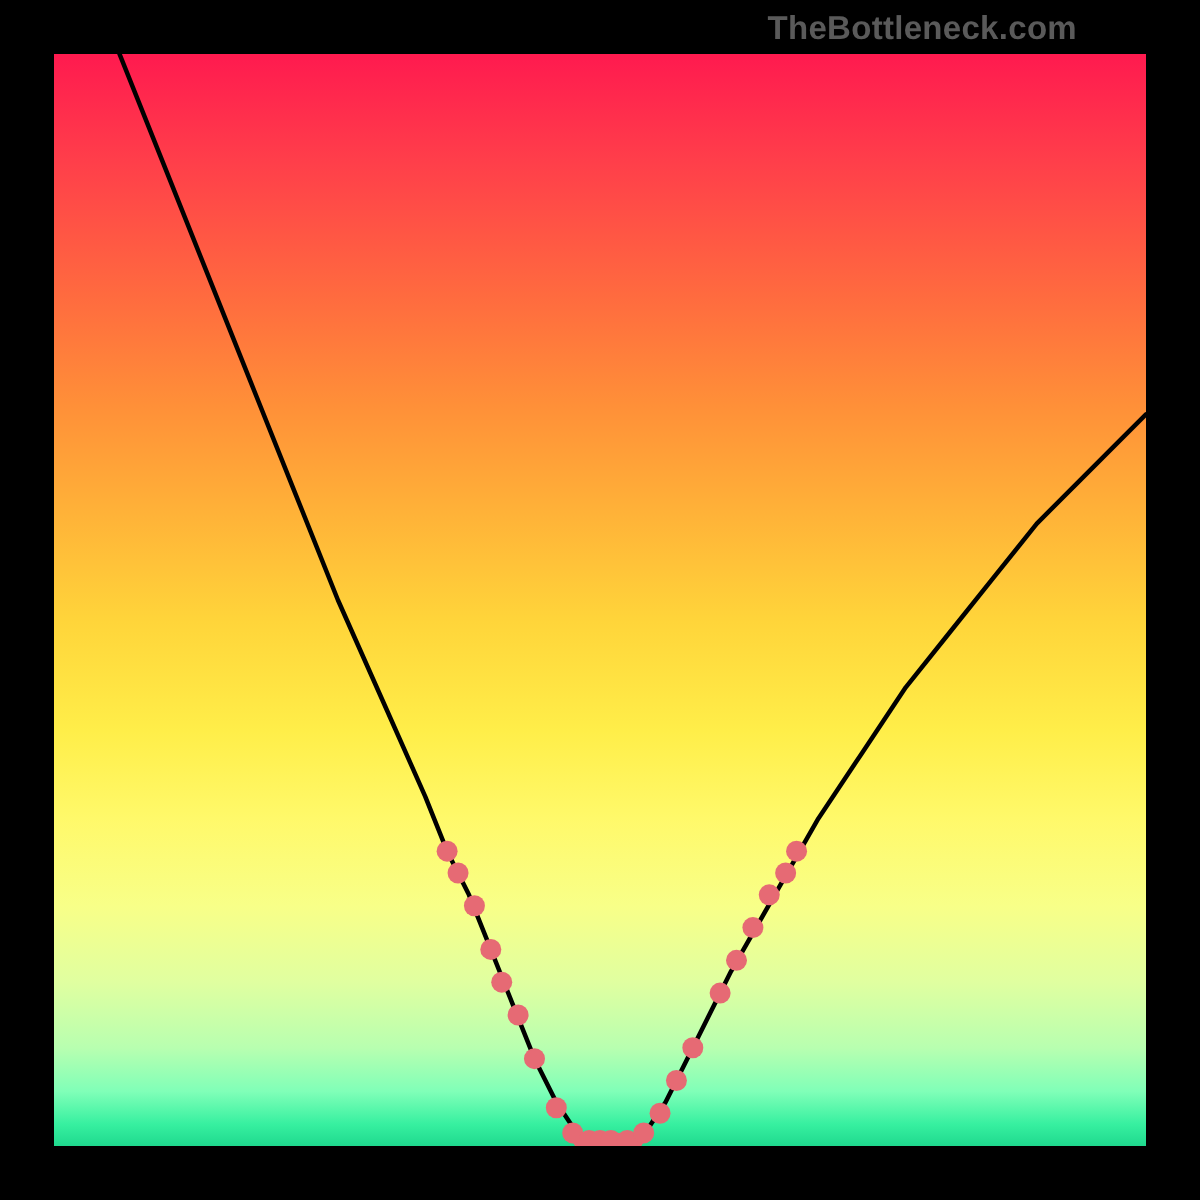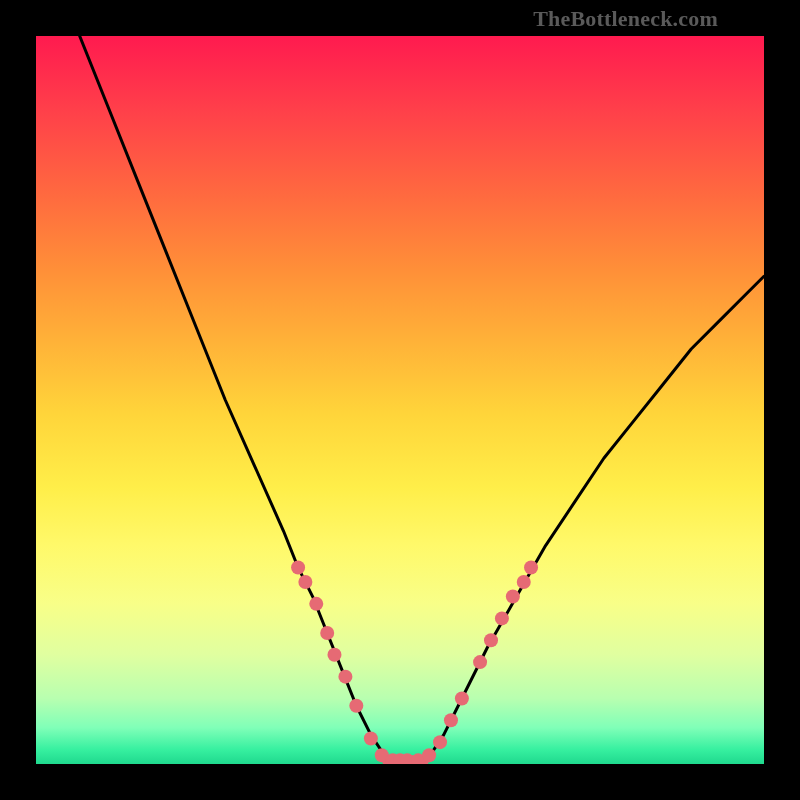--- a/index.html
+++ b/index.html
@@ -11,21 +11,20 @@
     background: #000;
     font-family: Arial, sans-serif;
   }
   .frame {
     position: absolute;
     left: 0;
     top: 0;
     width: 736px;
     height: 800px;
     background: #000;
-    font-family: Liberation Serif, serif;
   }
   .plot {
     position: absolute;
     left: 36px;
     top: 36px;
     width: 728px;
     height: 728px;
     background: linear-gradient(to bottom,
       #ff1a4f 0%,
       #ff3f4a 10%,

